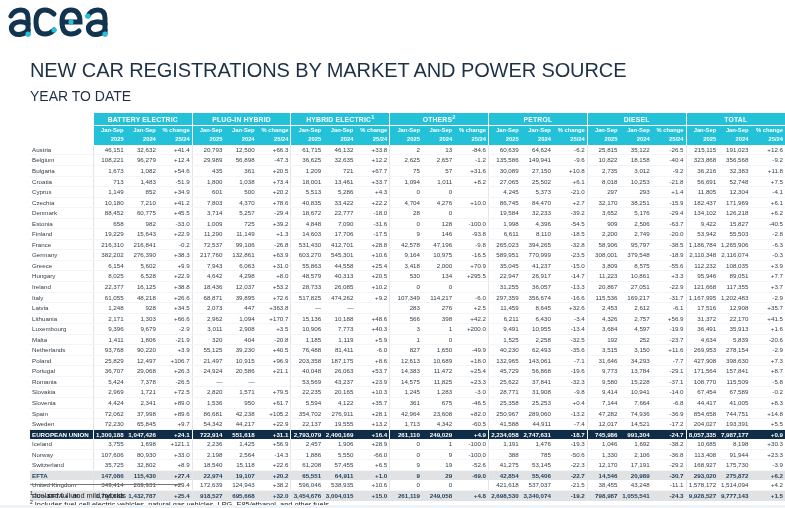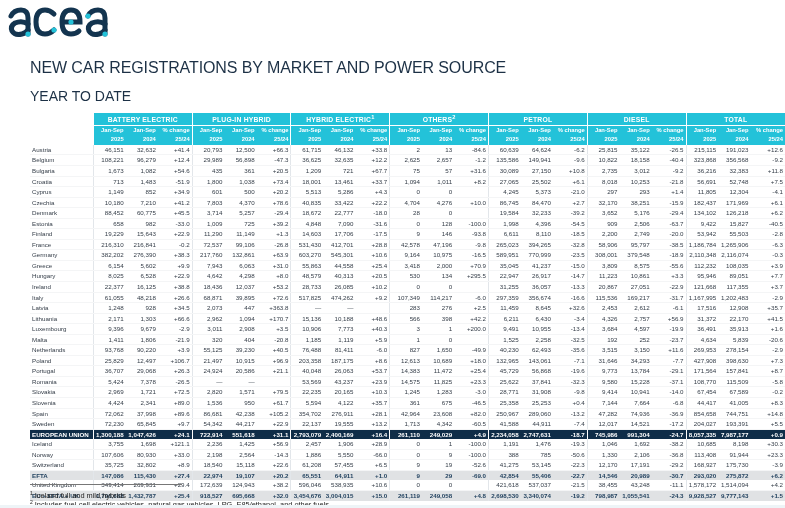--- a/index.html
+++ b/index.html
@@ -1,20 +1,20 @@
 <!DOCTYPE html>
 <html><head>
 <meta charset="utf-8">
 <style>
   * { box-sizing: border-box; margin: 0; padding: 0; }
   html, body { width: 785px; height: 508px; background: #ffffff; overflow: hidden; }
   body { font-family: "Liberation Sans", sans-serif; color: #1d3146; position: relative; }
 
   .logo { position: absolute; left: 4px; top: 0px; width: 110px; height: 40px; }
-  .title { position: absolute; left: 30px; top: 59px; font-size: 16px; color: #1d3146; letter-spacing: -0.1px; white-space: nowrap; }
+  .title { position: absolute; left: 30px; top: 59px; font-size: 20px; color: #1d3146; letter-spacing: -0.1px; white-space: nowrap; }
   .subtitle { position: absolute; left: 30px; top: 88px; font-size: 14px; color: #1d3146; white-space: nowrap; text-align: center; }
 
   table.data { position: absolute; left: 30px; top: 113px; border-collapse: collapse; table-layout: fixed; width: 755px; font-size: 6.2px; }
   table.data td, table.data th { padding: 0 2px; height: 9.55px; line-height: 9.55px; white-space: nowrap; overflow: hidden; }
   table.data col.c-country { width: 61px; }
   table.data col.c-num { width: 31px; }
   table.data col.c-pct { width: 33px; }
 
   th.grp { background: #23c2d9; color: #ffffff; font-weight: bold; font-size: 6.8px; text-align: center; height: 12px; line-height: 12px; border-left: 1px solid #ffffff; letter-spacing: 0.2px; }
   th.sub { background: #23c2d9; color: #ffffff; font-weight: bold; text-align: right; font-size: 5.8px; height: 9px; line-height: 9px; }

